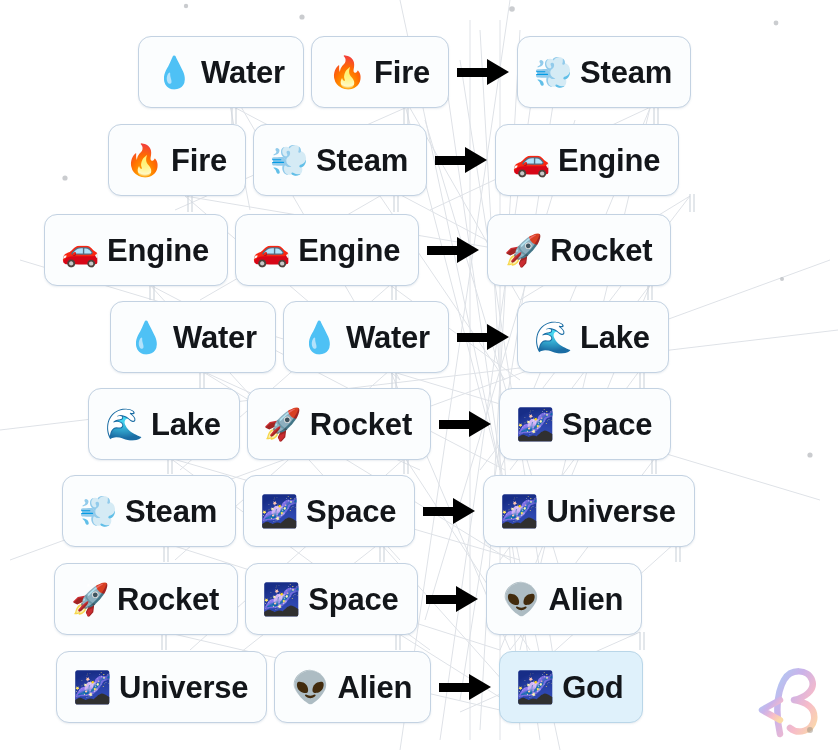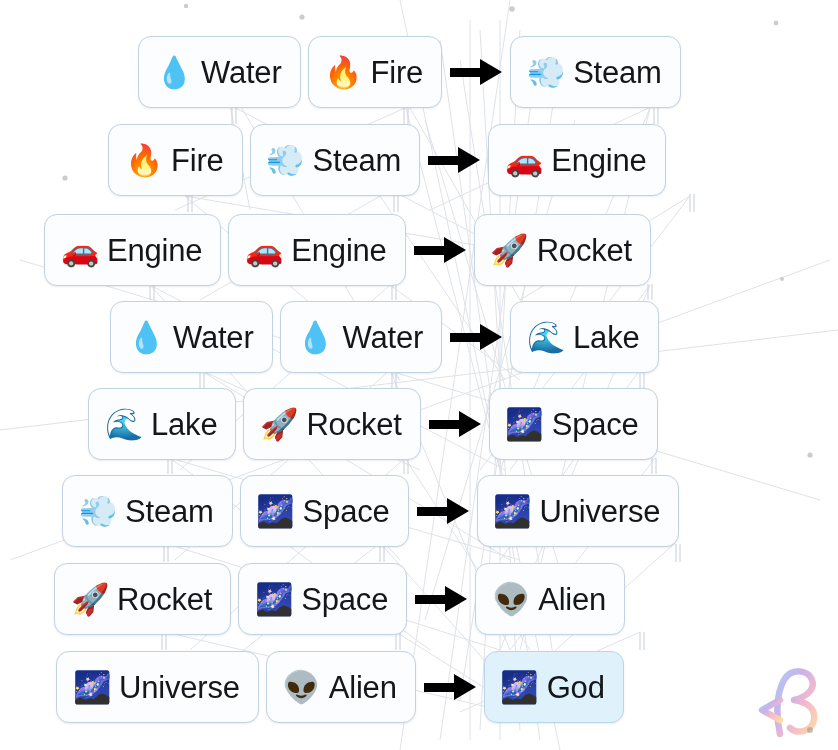--- a/index.html
+++ b/index.html
@@ -70,21 +70,21 @@
     font-size: 31px;
     line-height: 1;
     display: inline-block;
     width: 36px;
     text-align: center;
     flex: 0 0 auto;
   }
   .card-label {
     font-family: "Liberation Sans", sans-serif;
     font-size: 31px;
-    font-weight: 400;
+    font-weight: 700;
     color: #13161a;
     line-height: 1;
     letter-spacing: -0.2px;
   }
 
   .gap-small { width: 7px; flex: 0 0 auto; }
 
   .arrow-wrap {
     width: 68px;
     flex: 0 0 auto;

